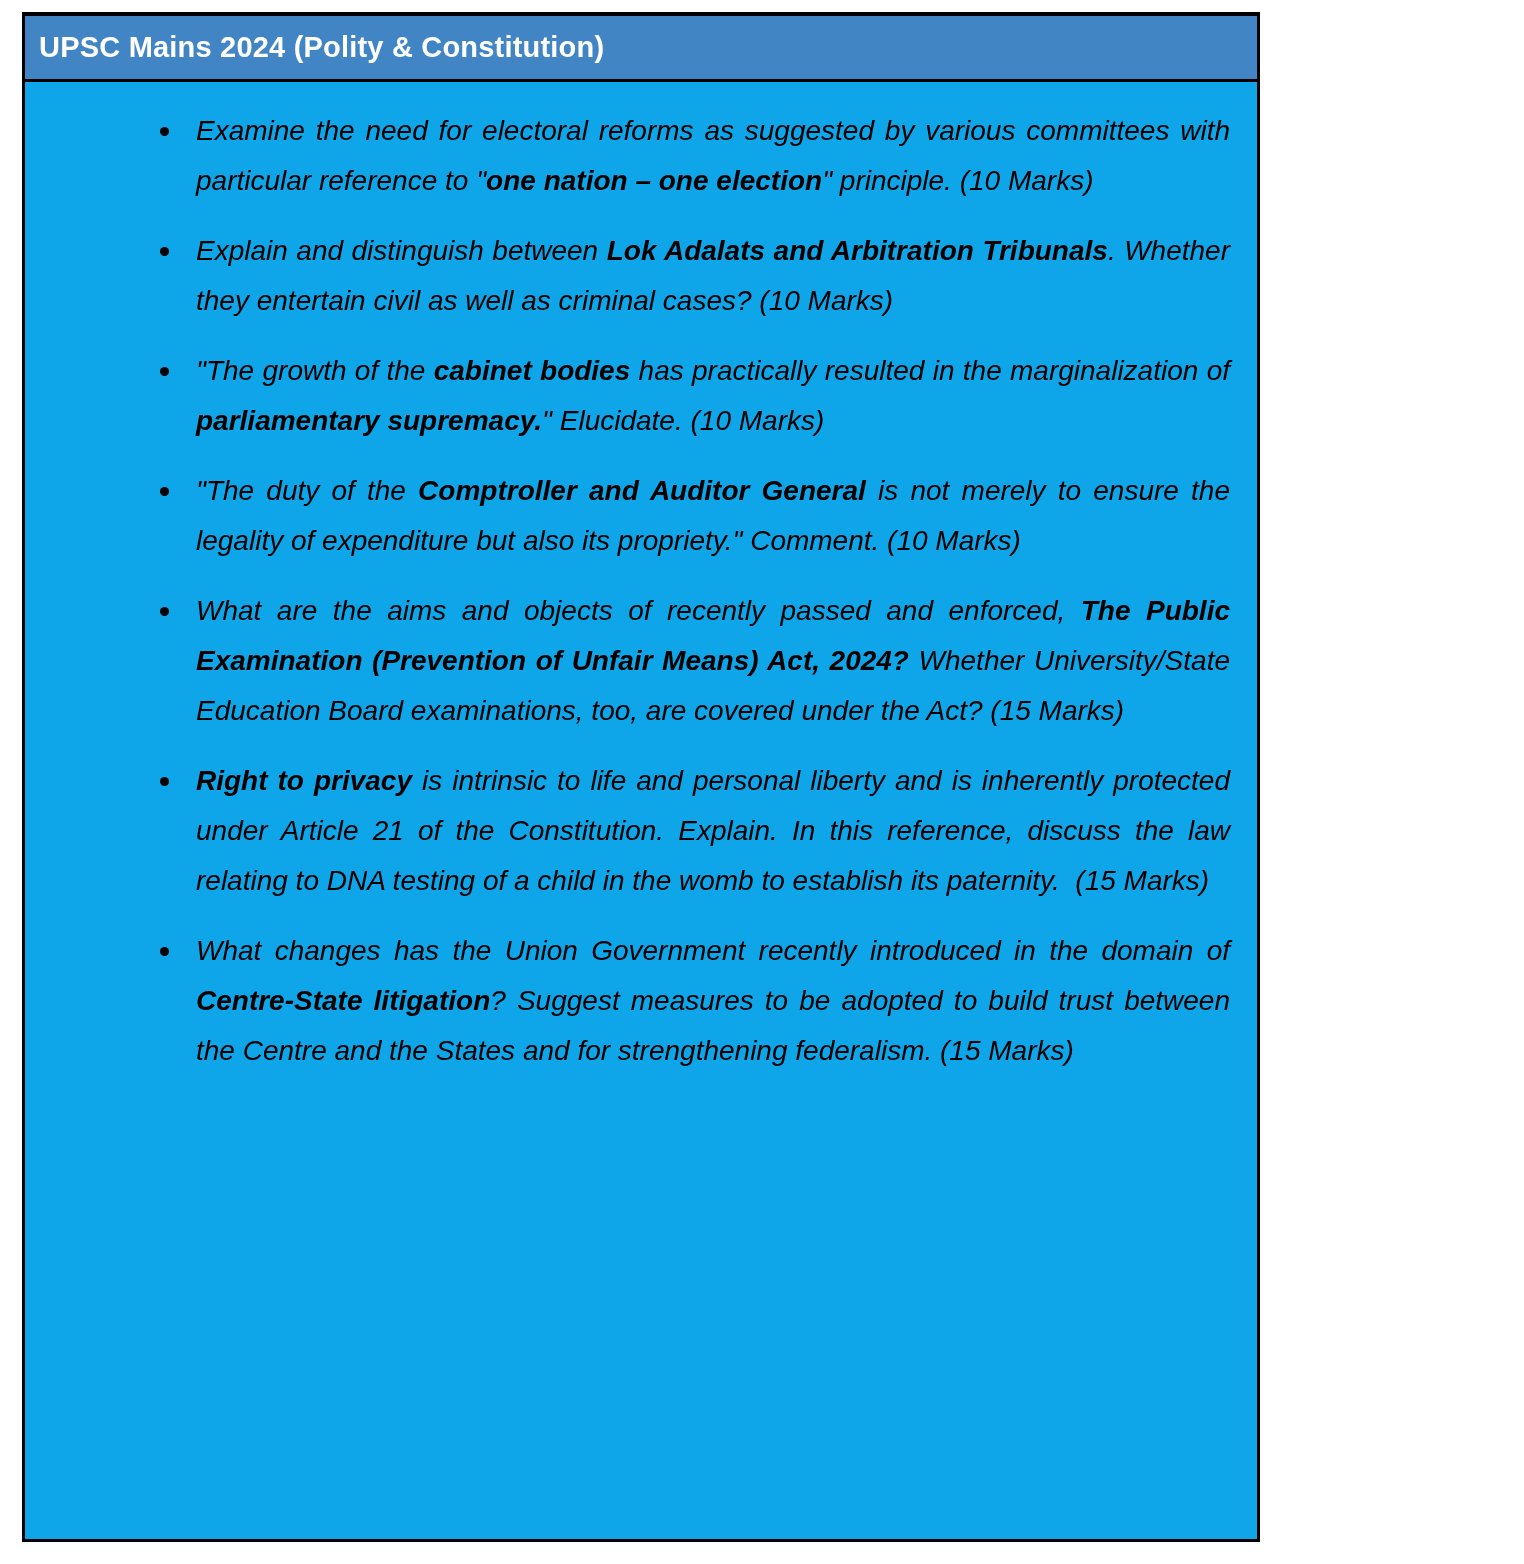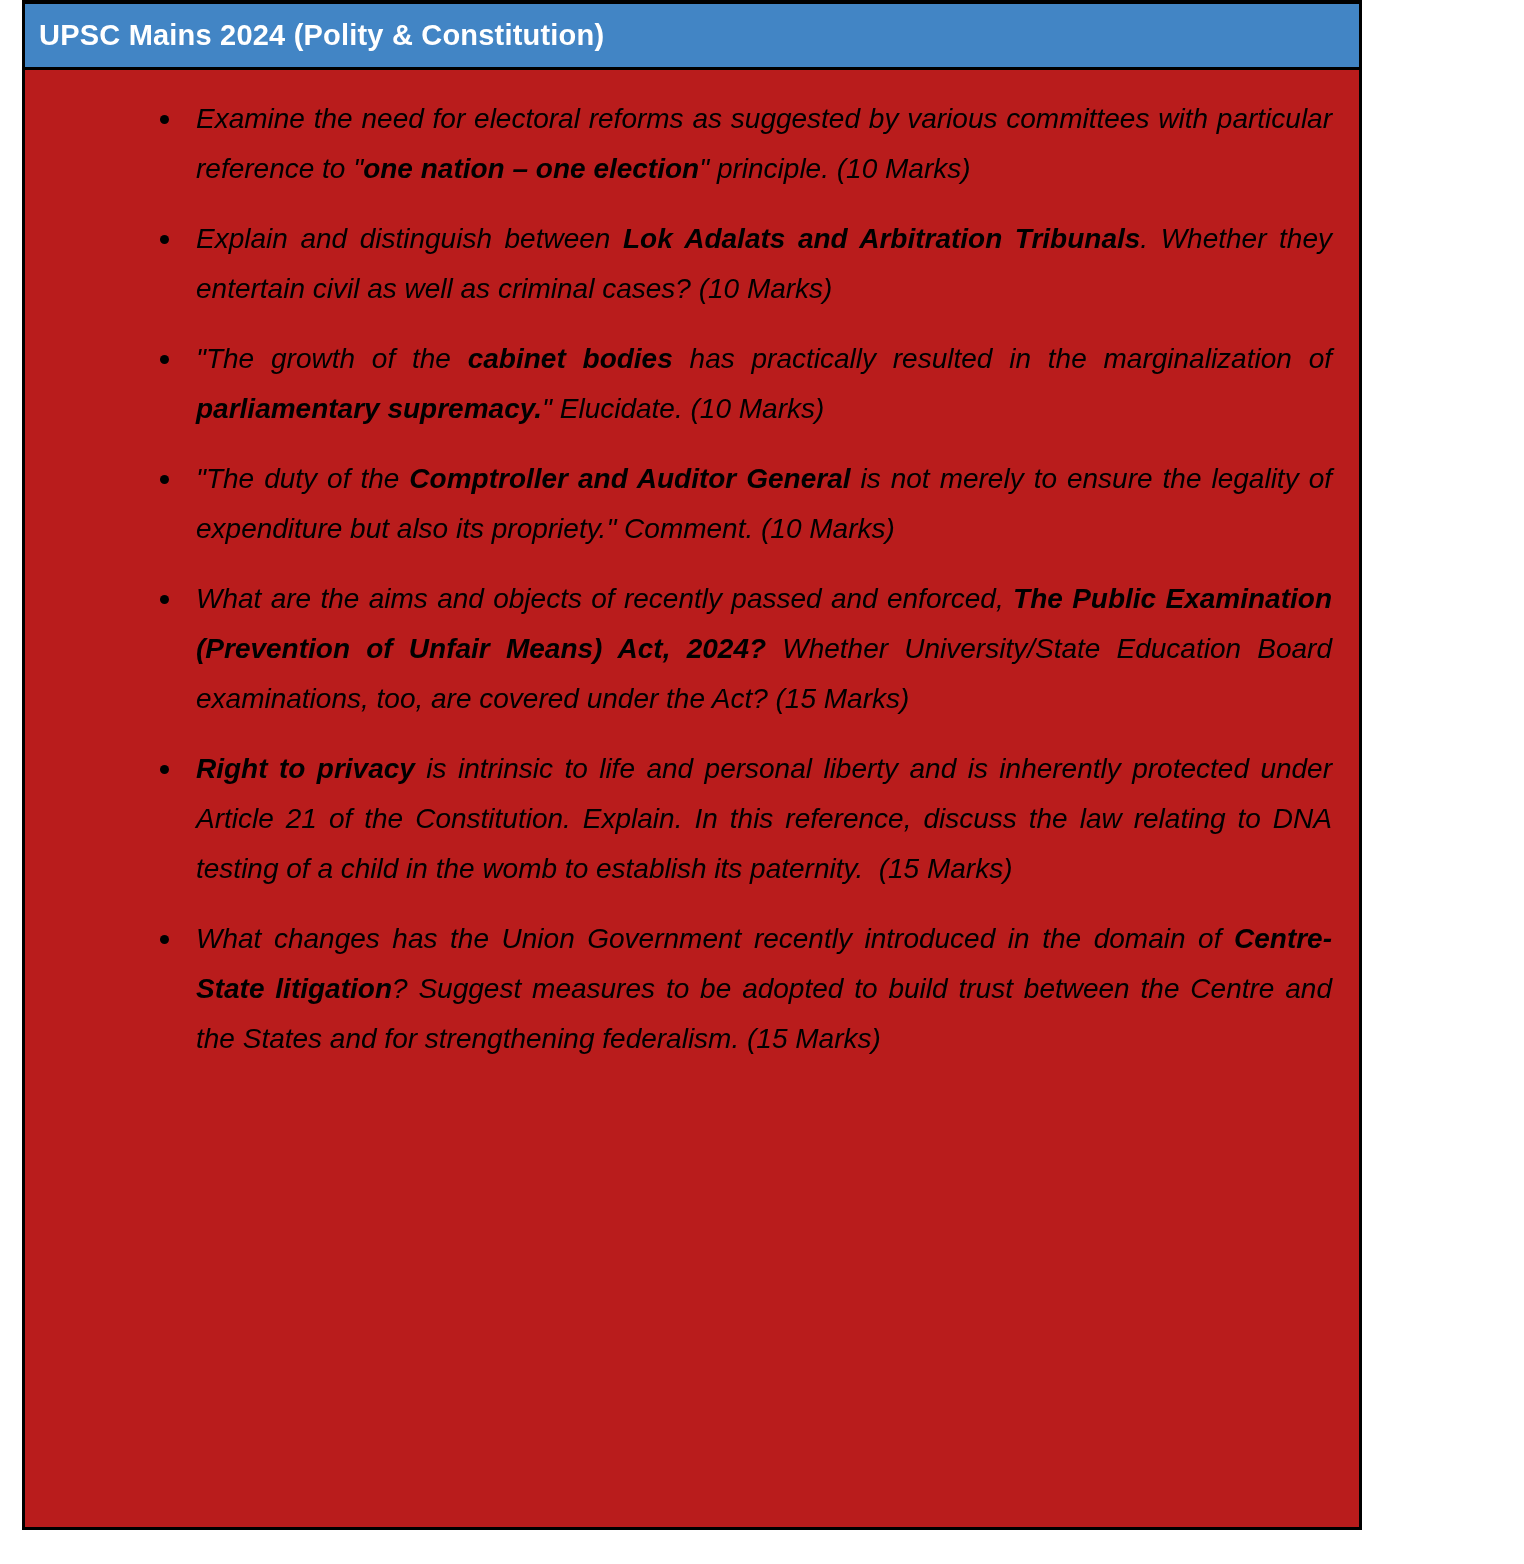--- a/index.html
+++ b/index.html
@@ -9,43 +9,43 @@
   }
   body {
     width: 1524px;
     height: 1564px;
     position: relative;
     font-family: "Liberation Sans", sans-serif;
   }
   .doc-table {
     position: absolute;
     left: 22px;
-    top: 0;
-    width: 1340px;
+    top: 12px;
+    width: 1238px;
     box-sizing: border-box;
   }
   .doc-header {
     box-sizing: border-box;
     background: #4285C5;
     border: 3px solid #000000;
     border-top-width: 4px;
     height: 70px;
     display: flex;
     align-items: center;
     padding-left: 14px;
   }
   .doc-header .title {
     color: #ffffff;
     font-weight: bold;
     font-size: 29px;
     letter-spacing: 0.2px;
   }
   .doc-body {
     box-sizing: border-box;
-    background: #b91c1c;
+    background: #0ea5e9;
     border: 3px solid #000000;
     border-top: none;
     padding: 24px 16px 7px 0;
     min-height: 1460px;
   }
   ul.questions {
     margin: 0;
     padding: 0;
     list-style: none;
   }

